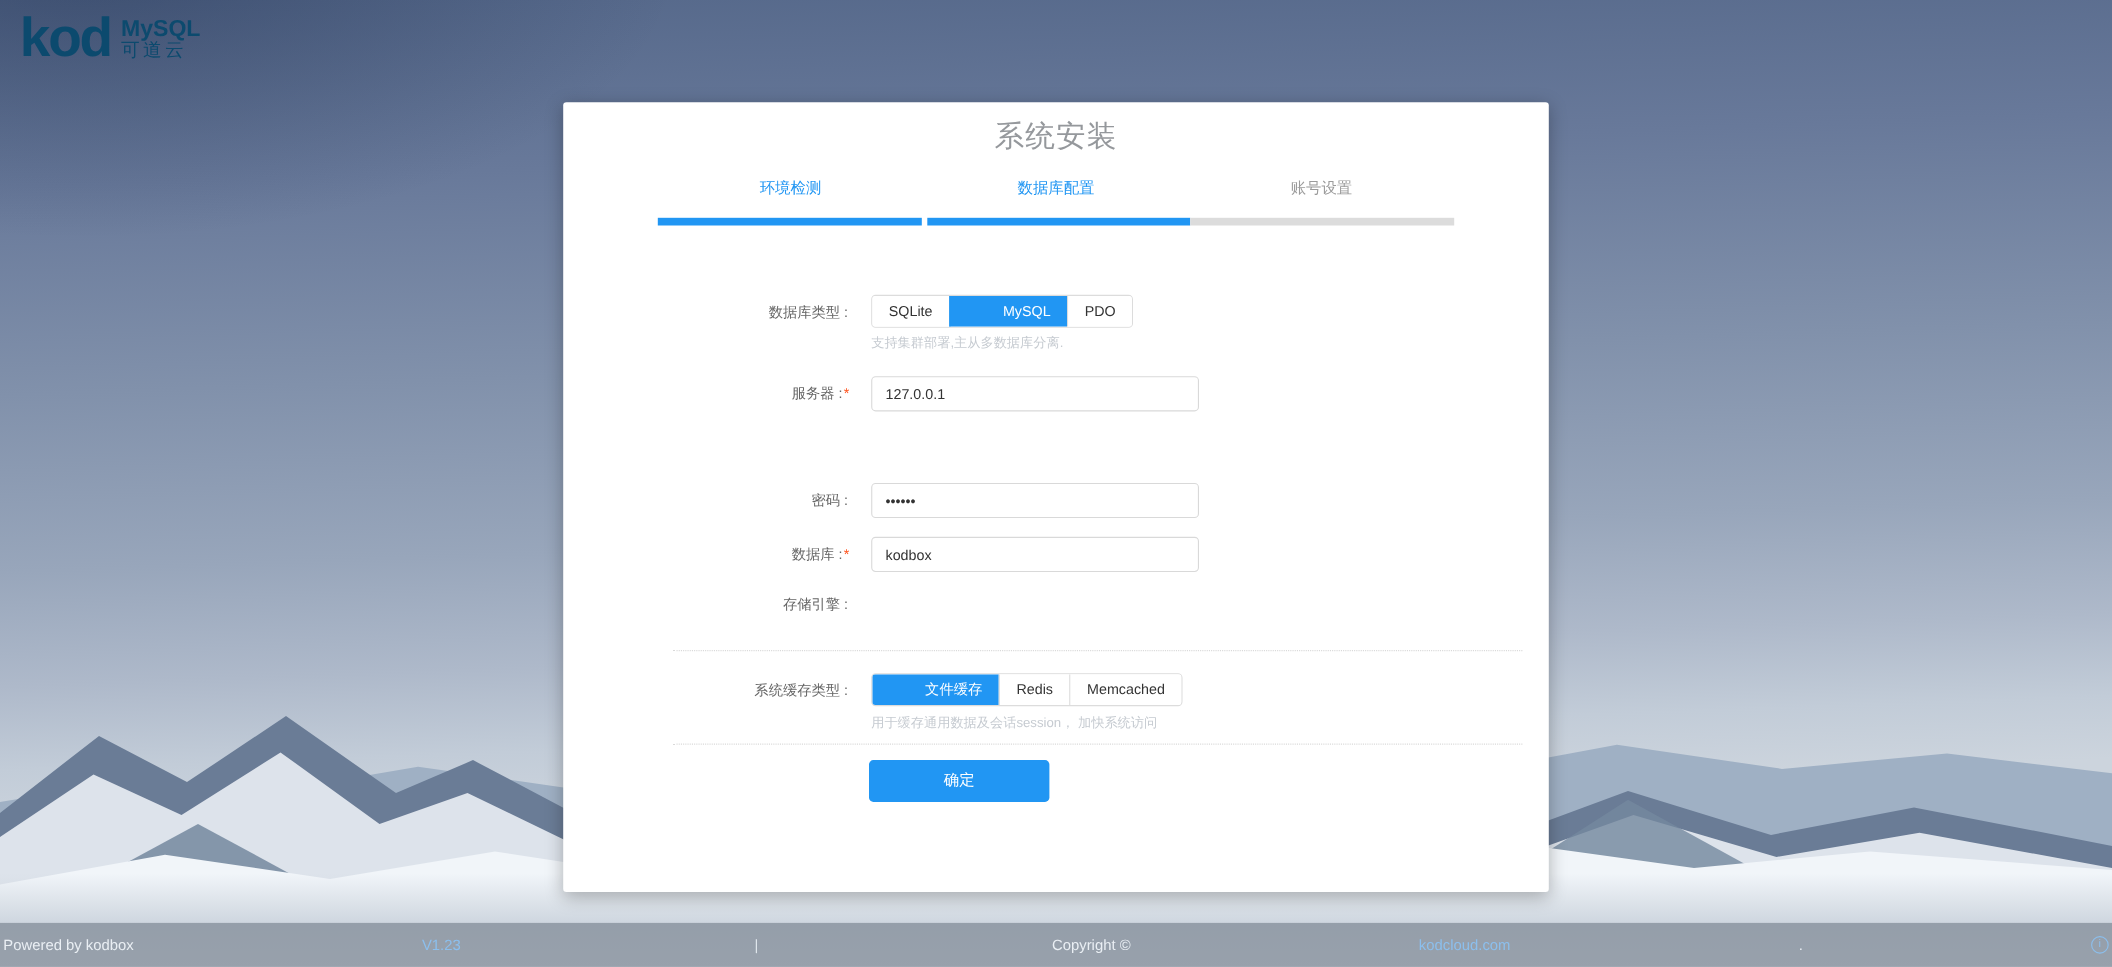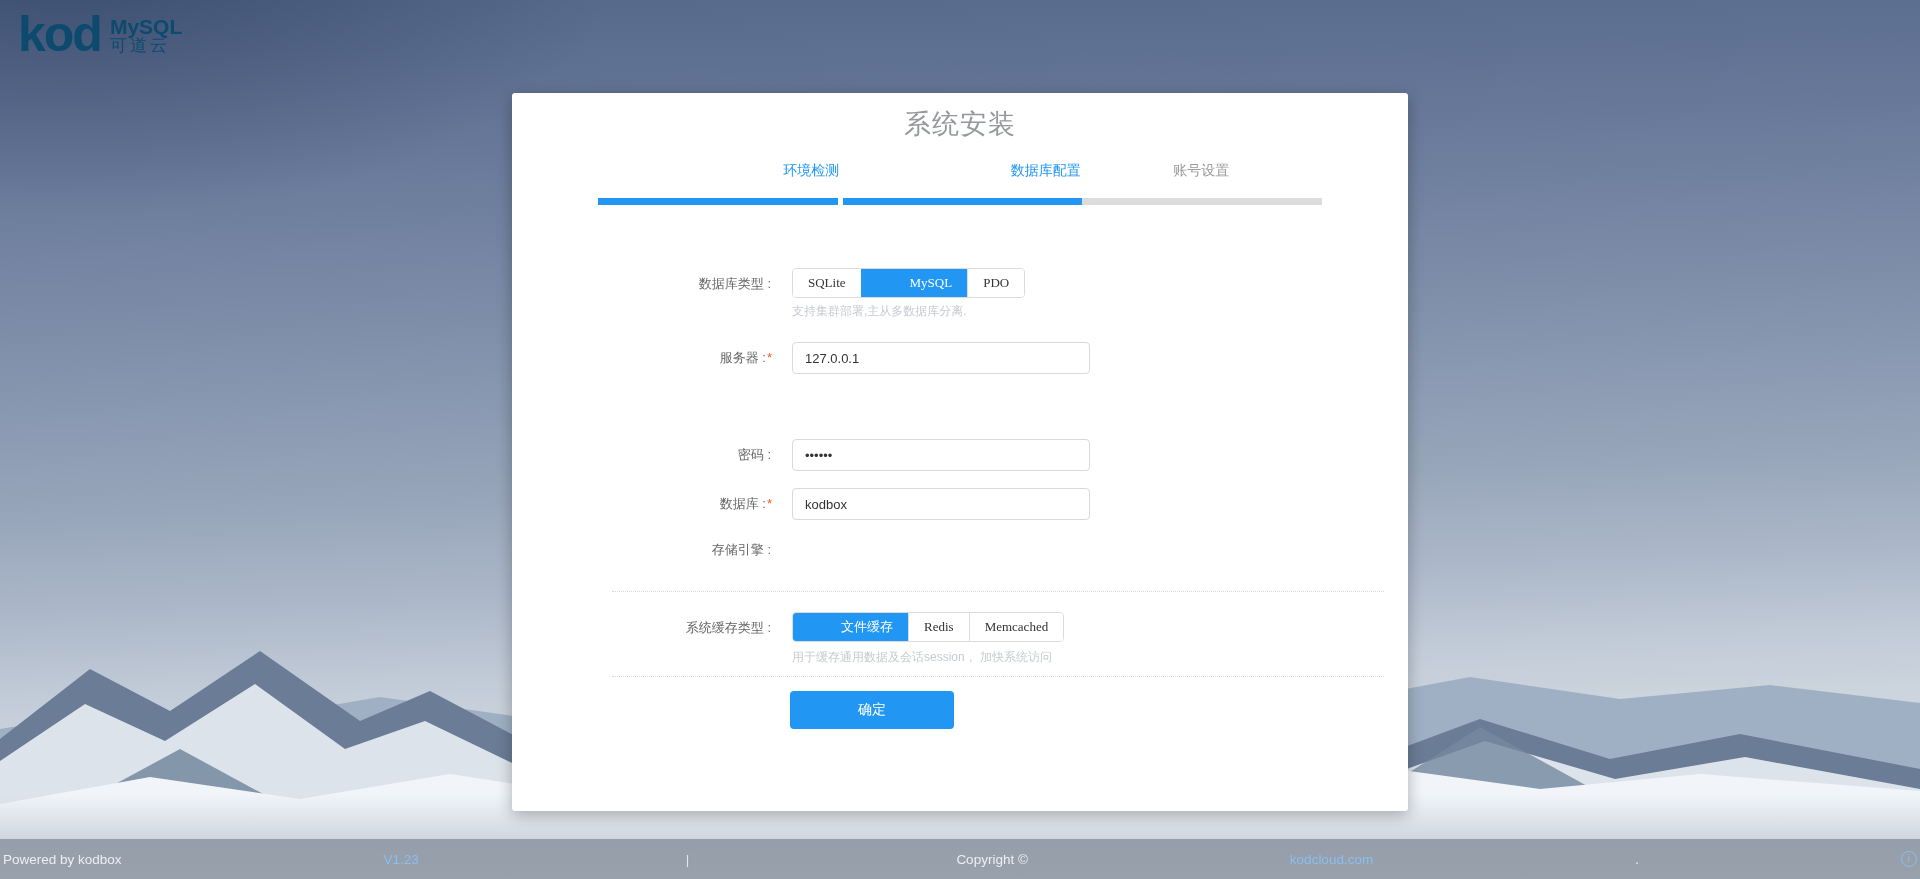--- a/index.html
+++ b/index.html
@@ -25,21 +25,21 @@
   .logo-cn { font-size:17px; letter-spacing:3px; line-height:16px; }
 
   
   .dialog { position:absolute; left:512px; top:93px; width:896px; height:718px;
     background:#fff; border-radius:3px; box-shadow:0 4px 16px rgba(0,0,0,.28); }
   .dlg-title { position:absolute; top:13px; left:0; width:100%; text-align:center;
     font-size:27px; color:#95989c; letter-spacing:1px; }
 
   .tabs { position:absolute; top:69px; left:86px; width:724px; display:flex; }
   .tab { flex:1; text-align:center; font-size:14px; cursor:pointer; }
-  .tab.done, .tab.active { color:#2196f3;text-align:right; }
+  .tab.done, .tab.active { color:#2196f3; }
   .tab.pending { color:#9b9b9b; }
 
   .progress { position:absolute; top:105px; left:86px; width:724px; height:7px; display:flex; }
   .seg { flex:1; }
   .seg.done { background:#2196f3; margin-right:5px; }
   .seg.active { background:#2196f3; }
   .seg.pending { background:#dcdcdc; }
 
   
   .row { position:absolute; left:0; width:100%; display:flex; }
@@ -53,21 +53,21 @@
   .row-pass   { top:346px; }
   .row-dbname { top:395px; }
   .row-engine { top:441px; }
   .row-cache  { top:519px; }
 
   .helper { position:absolute; left:280px; font-size:12px; color:#c6cbd1; }
   .helper-db    { top:210px;text-align:right; }
   .helper-cache { top:556px; }
 
   .seg-group { display:inline-flex; border:1px solid #dcdcdc; border-radius:4px; overflow:hidden;
-    background:#fff; height:30px;font-family:Liberation Serif, serif; }
+    background:#fff; height:30px; }
   .seg-opt { padding:0 15px; line-height:28px; font-size:13px; color:#333; cursor:pointer;
     border-left:1px solid #dcdcdc; background:#fff; }
   .seg-opt:first-child { border-left:none; }
   .seg-opt.sel { background:#2196f3; color:#fff; border-left-color:#2196f3;padding-left:48px; }
 
   .txt { width:298px; height:32px; border:1px solid #d9d9d9; border-radius:4px;
     padding:0 12px; font-size:13px; color:#333; outline:none;
     font-family:"Liberation Sans","DejaVu Sans",sans-serif; }
   .txt.focused { border:1px solid #58a7ee; }
   .ctrl-wrap { position:relative; display:inline-block; }

